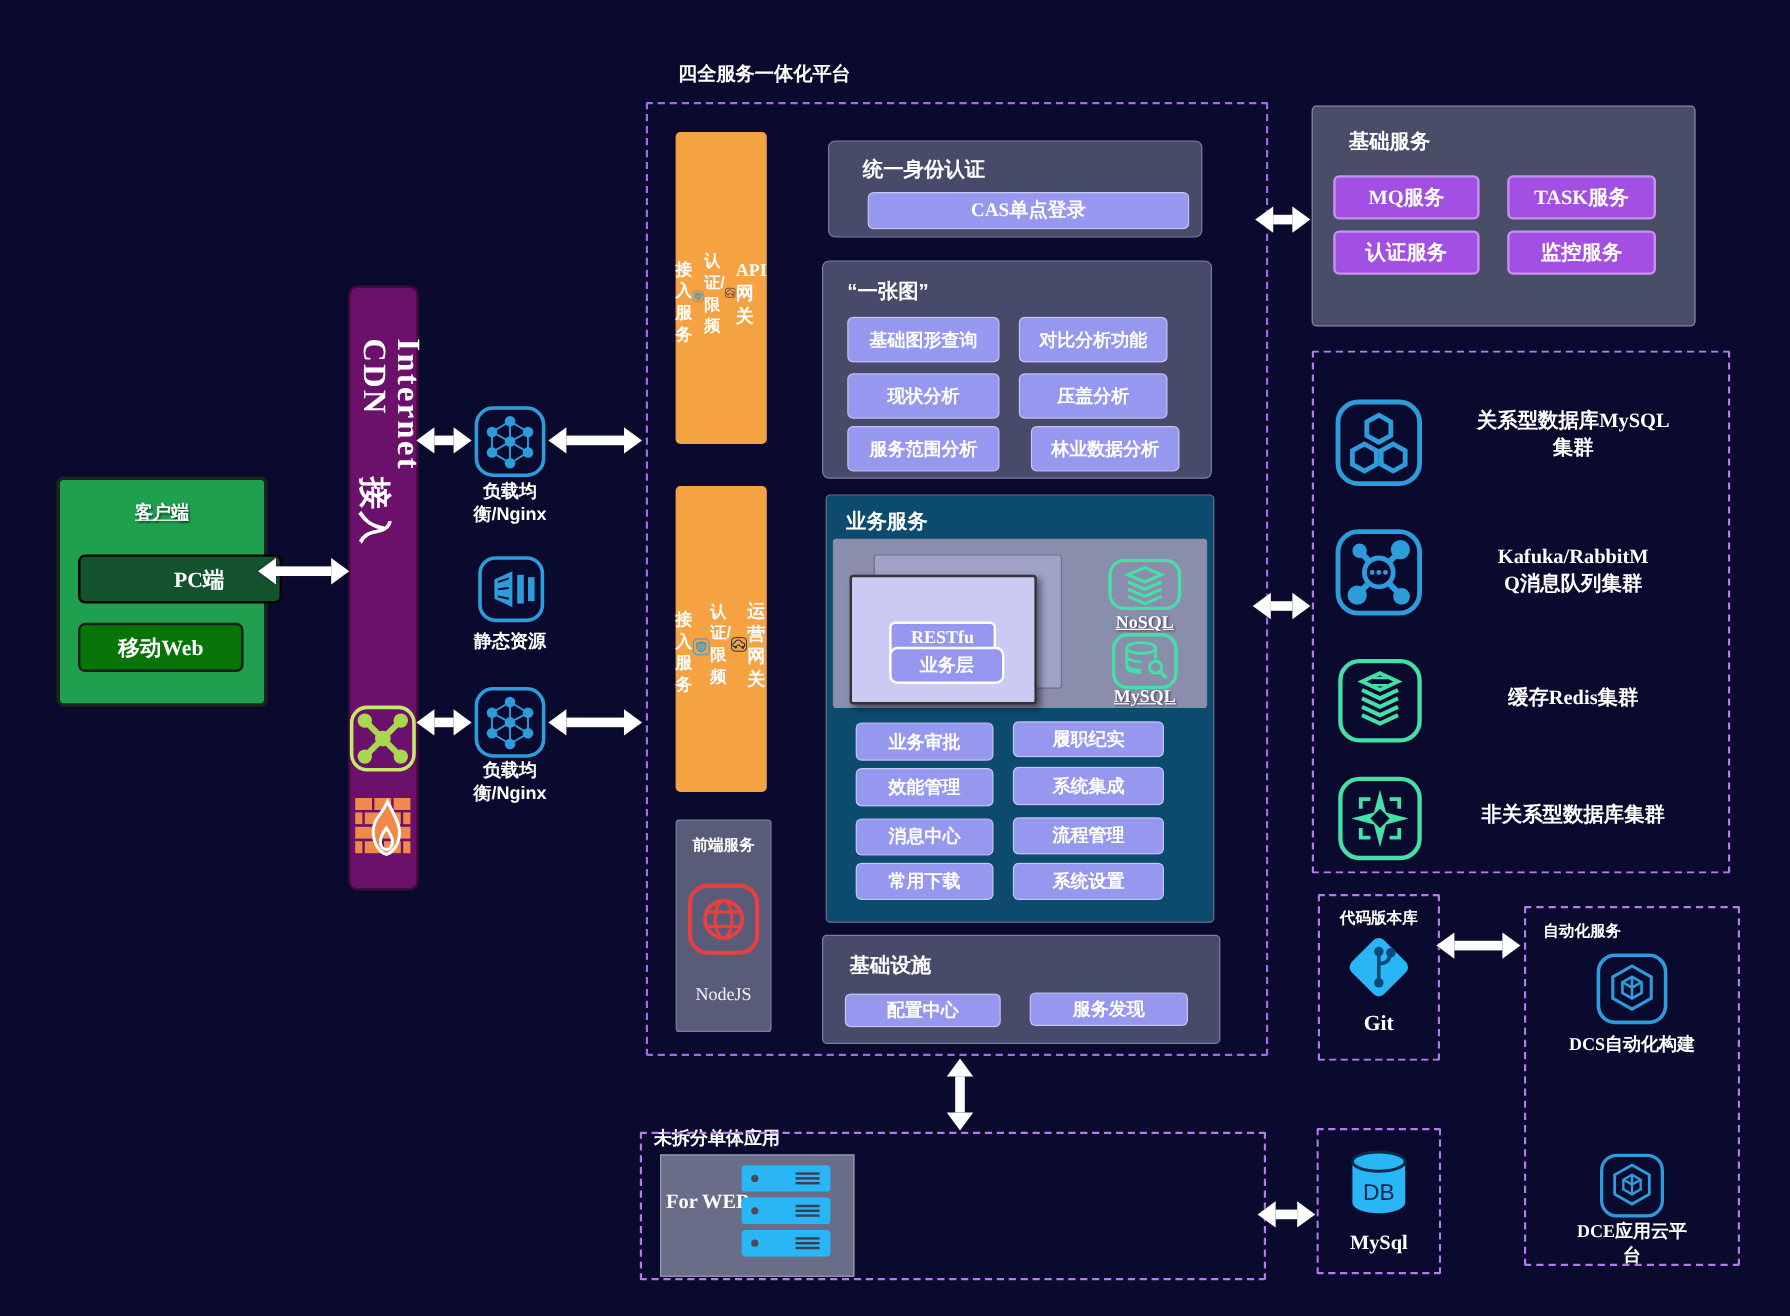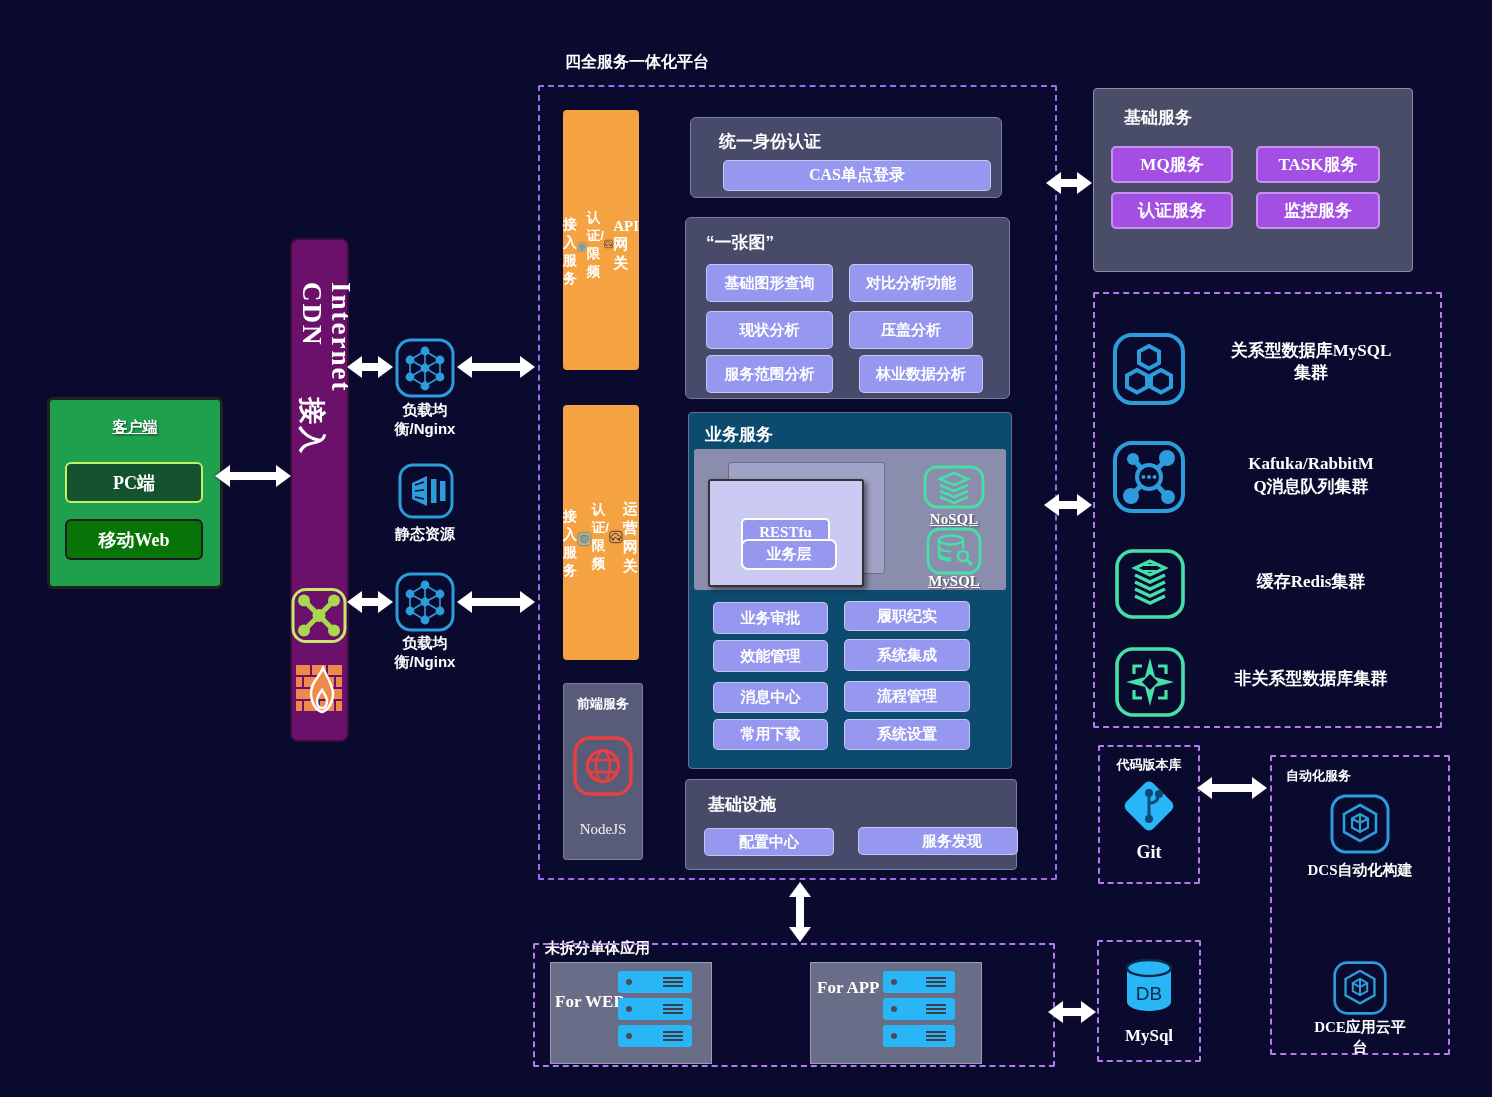--- a/index.html
+++ b/index.html
@@ -48,21 +48,21 @@
            width:430px;font-family:"Liberation Serif",serif;font-weight:bold;font-size:27px;letter-spacing:2px;color:#fff;line-height:29px;}
   .shadowtxt{text-shadow:1px 1px 2px rgba(0,0,0,.55);text-decoration:underline;}
 </style>
 </head>
 <body>
 
 <div id="canvas">
 
   <div class="abs" style="left:47px;top:397px;width:170px;height:186px;background:#1FA04F;border:3px solid #1c241c;border-radius:6px;">
     <div class="ctr b shadowtxt" style="margin-top:18px;font-size:15px;">客户端</div>
-    <div class="btn-g serif" style="position:absolute;left:15px;top:62px;width:134px;height:37px;background:#14532D;border:2px solid #bef264;font-size:18px;">PC端</div>
+    <div class="btn-g serif" style="position:absolute;left:15px;top:62px;width:134px;height:37px;background:#14532D;border:2px solid #000000;font-size:18px;padding-left:32px;">PC端</div>
     <div class="btn-g serif" style="position:absolute;left:15px;top:119px;width:134px;height:37px;background:#077407;border:2px solid #1d1d1d;font-size:18px;">移动Web</div>
   </div>
 
   <div class="abs cdnbar" style="left:290px;top:238px;width:55px;height:500px;">
     <div class="cdntext">
       <span>Internet</span><br>
       <span>CDN</span>
       <span style="margin-left:42px;">接入</span>
     </div>
 
@@ -292,21 +292,21 @@
     <div class="btn-p" style="position:absolute;left:155px;top:226px;width:124px;height:30px;font-size:15px;">系统集成</div>
     <div class="btn-p" style="position:absolute;left:24px;top:269px;width:113px;height:29px;font-size:15px;">消息中心</div>
     <div class="btn-p" style="position:absolute;left:155px;top:268px;width:124px;height:29px;font-size:15px;">流程管理</div>
     <div class="btn-p" style="position:absolute;left:24px;top:306px;width:113px;height:29px;font-size:15px;">常用下载</div>
     <div class="btn-p" style="position:absolute;left:155px;top:306px;width:124px;height:29px;font-size:15px;">系统设置</div>
   </div>
 
   <div class="abs panel" style="left:685px;top:779px;width:330px;height:89px;border-radius:4px;">
     <div class="b" style="position:absolute;left:22px;top:13px;font-size:17px;">基础设施</div>
     <div class="btn-p" style="position:absolute;left:18px;top:48px;width:128px;height:26px;font-size:15px;">配置中心</div>
-    <div class="btn-p" style="position:absolute;left:172px;top:47px;width:130px;height:26px;font-size:15px;padding-left:28px;">服务发现</div>
+    <div class="btn-p" style="position:absolute;left:172px;top:47px;width:130px;height:26px;font-size:15px;">服务发现</div>
   </div>
 
   <div class="abs" style="left:1093px;top:88px;width:318px;height:182px;background:#4A4D68;border:1px solid #8a8da8;border-radius:4px;">
     <div class="b" style="position:absolute;left:30px;top:17px;font-size:17px;">基础服务</div>
     <div class="btn-v serif" style="position:absolute;left:17px;top:57px;width:118px;height:33px;font-size:17px;">MQ服务</div>
     <div class="btn-v serif" style="position:absolute;left:162px;top:57px;width:120px;height:33px;font-size:17px;">TASK服务</div>
     <div class="btn-v serif" style="position:absolute;left:17px;top:103px;width:118px;height:33px;font-size:17px;">认证服务</div>
     <div class="btn-v serif" style="position:absolute;left:162px;top:103px;width:120px;height:33px;font-size:17px;">监控服务</div>
   </div>
 
@@ -415,47 +415,20 @@
         </div>
       <div class="srv" style="left:67px;top:62px;width:74px;height:22px;">
           <span class="dot"></span>
           <span class="lines">
             <i></i>
             <i></i>
             <i></i>
           </span>
         </div>
     </div>
-    <div style="position:absolute;left:275px;top:17px;width:170px;height:100px;background:#6A6D88;border:1px solid #9a9db5;">
-      <div class="b serif" style="position:absolute;left:6px;top:15px;font-size:17px;">For APP</div>
-      <div class="srv" style="left:72px;top:8px;width:72px;height:22px;">
-          <span class="dot"></span>
-          <span class="lines">
-            <i></i>
-            <i></i>
-            <i></i>
-          </span>
-        </div>
-      <div class="srv" style="left:72px;top:35px;width:72px;height:22px;">
-          <span class="dot"></span>
-          <span class="lines">
-            <i></i>
-            <i></i>
-            <i></i>
-          </span>
-        </div>
-      <div class="srv" style="left:72px;top:62px;width:72px;height:22px;">
-          <span class="dot"></span>
-          <span class="lines">
-            <i></i>
-            <i></i>
-            <i></i>
-          </span>
-        </div>
-    </div>
   </div>
 
   <div class="abs dashL" style="left:1097px;top:940px;width:100px;height:118px;">
     <svg style="position:absolute;left:26px;top:14px;" width="48" height="60" viewBox="0 0 48 60">
       <path d="M2 12 V46 C2 51 12 55 24 55 C36 55 46 51 46 46 V12" fill="#29B6F6"></path>
       <ellipse cx="24" cy="12" rx="22" ry="8" fill="#29B6F6" stroke="#0A2A4A" stroke-width="2.5"></ellipse>
       <text x="24" y="44" text-anchor="middle" font-family="Liberation Sans, sans-serif" font-size="19" fill="#0A2A4A">DB</text>
     </svg>
     <div class="ctr b serif" style="position:absolute;left:0;top:84px;width:100px;font-size:17px;">MySql</div>
   </div>

